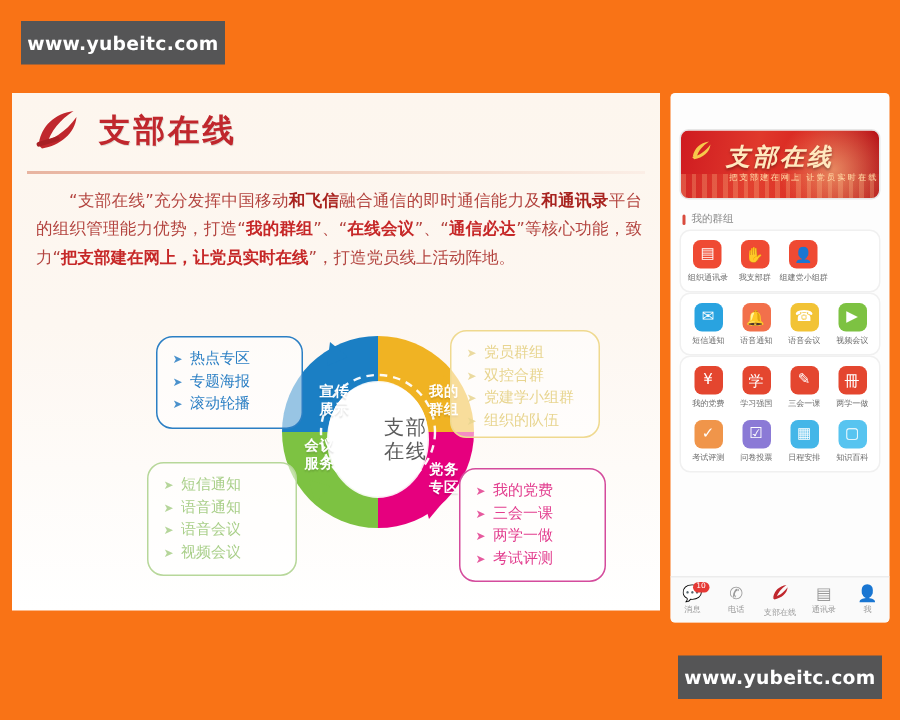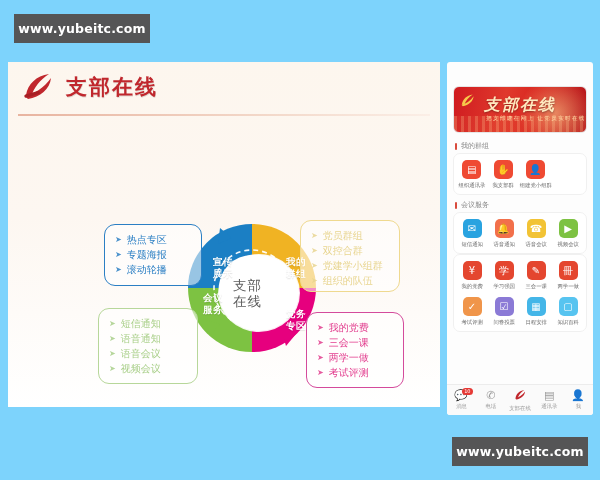--- a/index.html
+++ b/index.html
@@ -1,21 +1,21 @@
 <!DOCTYPE html>
 <html><head>
 <meta charset="utf-8">
 <style>
   html,body{margin:0;padding:0;}
   body{
     width:600px;height:480px;overflow:hidden;
     background:#ffffff;
     font-family:"DejaVu Sans","Liberation Sans",sans-serif;
   }
-  .page{position:relative;width:600px;height:480px;background:#7dd3fc;}
+  .page{position:relative;width:600px;height:480px;background:#f97316;}
 
   
   .watermark{
     position:absolute;background:#555556;color:#fff;
     font-family:"DejaVu Sans","Liberation Sans",sans-serif;
     font-weight:bold;letter-spacing:.2px;
     display:flex;align-items:center;justify-content:center;
   }
   .wm-top{left:14px;top:14px;width:136px;height:29px;font-size:12.5px;}
   .wm-bot{left:452px;top:437px;width:136px;height:29px;font-size:12.5px;}
@@ -43,24 +43,23 @@
   }
   .para b{font-weight:bold;color:#a8231f;}
   .para .redb{font-weight:bold;color:#c62828;}
 
   
   .wheel{position:absolute;left:0px;top:150px;width:432px;height:195px;}
   .donut{position:absolute;left:178px;top:10px;width:132px;height:132px;}
 
   .hub{
     position:absolute;left:211px;top:43px;width:66px;height:76px;border-radius:50%;
-    background:#fff;display:flex;flex-direction:column;align-items:flex-start;justify-content:center;
+    background:#fff;display:flex;flex-direction:column;align-items:flex-end;justify-content:center;
     color:#5c5c5c;font-size:13.5px;line-height:16px;font-weight:normal;letter-spacing:1px;
     box-shadow:0 0 0 1px rgba(255,255,255,.9);
-    padding-left:14px;
   }
 
   .quad-label{
     position:absolute;color:#fff;font-size:9.5px;line-height:11.5px;
     font-weight:bold;text-align:center;width:32px;letter-spacing:.5px;
     text-shadow:0 1px 1px rgba(0,0,0,.12);
   }
   .ql-tl{left:199px;top:44px;}
   .ql-tr{left:272px;top:44px;}
   .ql-bl{left:189px;top:80px;}
@@ -155,20 +154,23 @@
         <svg width="34" height="30" viewBox="0 0 34 30">
           <path d="M4 23 C6 12 14 4 27 2 C18 8 12 15 9 25 Z" fill="#c0272d"></path>
           <path d="M3 24 C12 22 22 16 29 6 C28 17 18 25 6 27 Z" fill="#c0272d"></path>
           <rect x="2" y="23" width="16" height="3.2" rx="1.5" transform="rotate(-16 2 23)" fill="#a81f24"></rect>
         </svg>
       </span>
       <span class="title-zh">支部在线</span>
     </div>
     <div class="rule"></div>
 
+    <div class="para">
+      <span>“支部在线”充分发挥中国移动</span><b>和飞信</b><span>融合通信的即时通信能力及</span><b>和通讯录</b><span>平台的组织管理能力优势，打造“</span><b class="redb">我的群组</b><span>”、“</span><b class="redb">在线会议</b><span>”、“</span><b class="redb">通信必达</b><span>”等核心功能，致力“</span><b class="redb">把支部建在网上，让党员实时在线</b><span>”，打造党员线上活动阵地。</span>
+    </div>
 
     <div class="wheel">
 
       <svg class="donut" viewBox="0 0 132 132">
 
         <path d="M66 66 L66 2 A64 64 0 0 0 2 66 Z" fill="#1b7fc4"></path>
         <path d="M66 66 L130 66 A64 64 0 0 0 66 2 Z" fill="#f0b323"></path>
         <path d="M66 66 L2 66 A64 64 0 0 0 66 130 Z" fill="#7dc242"></path>
         <path d="M66 66 L66 130 A64 64 0 0 0 130 66 Z" fill="#e6007e"></path>
 
@@ -320,24 +322,20 @@
             <span class="cap">我支部群</span>
           </div>
           <div class="cell">
             <span class="ic" style="background:#ef4a33">👤</span>
             <span class="cap">组建党小组群</span>
           </div>
           <div class="cell"></div>
         </div>
       </div>
 
-      <div class="sec-hd">
-        <span class="sec-bar"></span>
-        <span>会议服务</span>
-      </div>
       <div class="card">
         <div class="grid">
           <div class="cell">
             <span class="ic" style="background:#29a3e0">✉</span>
             <span class="cap">短信通知</span>
           </div>
           <div class="cell">
             <span class="ic" style="background:#f2704b">🔔</span>
             <span class="cap">语音通知</span>
           </div>

